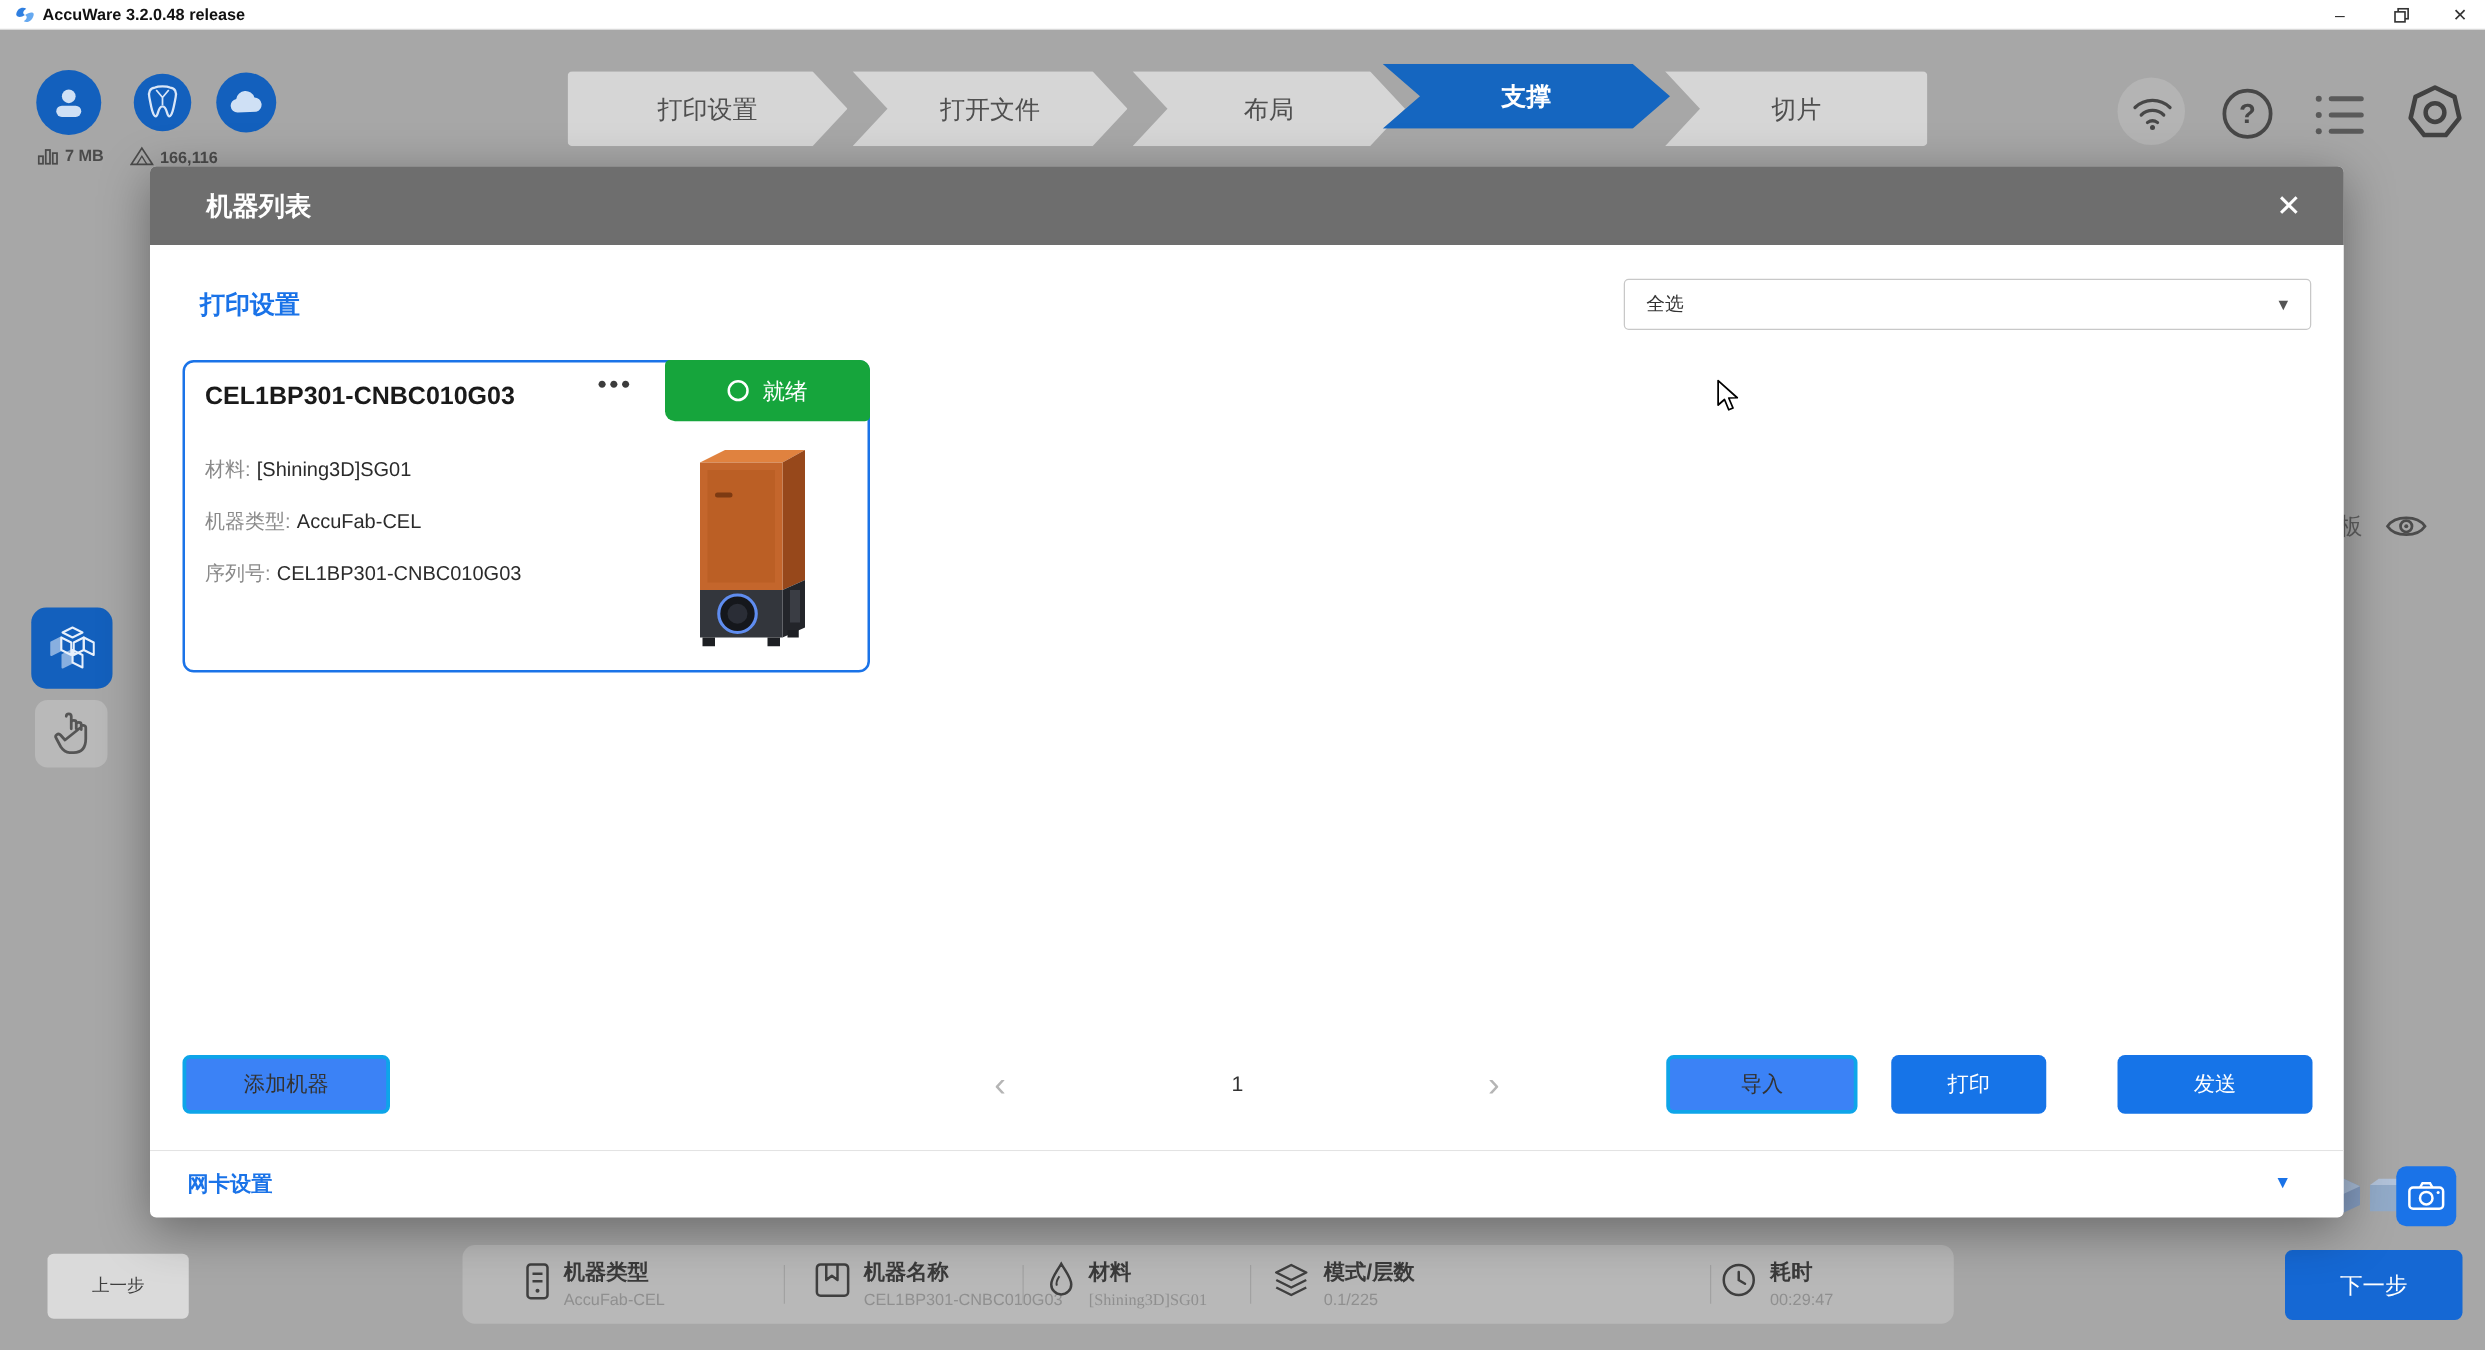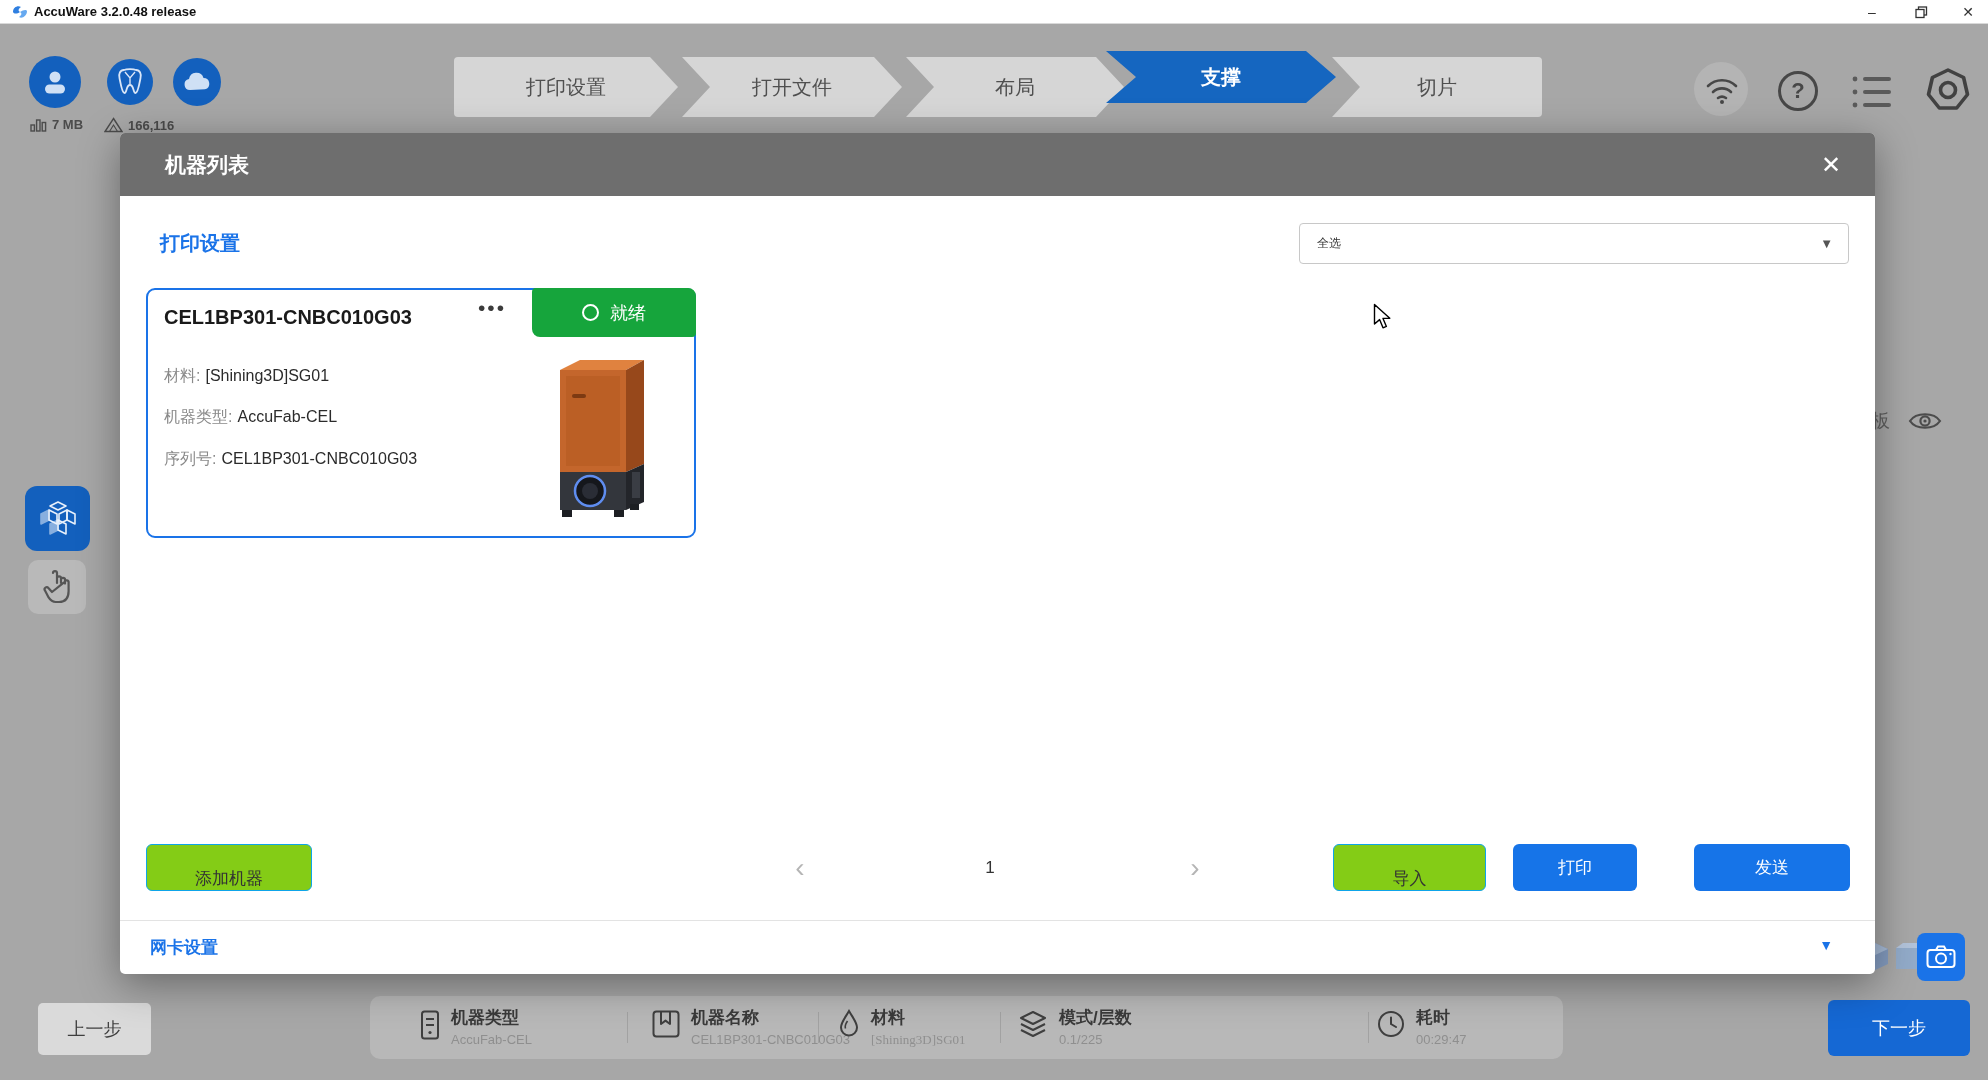--- a/index.html
+++ b/index.html
@@ -34,52 +34,52 @@
   .tool-btn { position:absolute; display:flex; align-items:center; justify-content:center; border-radius:12px; }
   .tool-btn.active { background:#1360bd; }
   .tool-btn.plain { background:#b9b9b9; border-radius:10px; }
 
   
   .plate-row { position:absolute; left:1852px; top:408px; display:flex; align-items:center; gap:18px; color:#5f5f5f; font-size:19px; z-index:5; }
   .ghost-ic { position:absolute; z-index:5; opacity:.85; }
   .camera-btn { position:absolute; left:1917px; top:933px; width:48px; height:48px; background:#1a73e8; border-radius:8px; display:flex; align-items:center; justify-content:center; z-index:30; }
 
   
-  .prev-btn { position:absolute; left:38px; top:1003px; width:113px; height:52px; background:#dadada; border-radius:5px; display:flex; align-items:center; justify-content:center; font-size:18px; color:#3e3e3e; }
+  .prev-btn { position:absolute; left:38px; top:1003px; width:113px; height:52px; background:#dadada; border-radius:5px; display:flex; align-items:center; justify-content:center; font-size:14px; color:#3e3e3e; }
   .next-btn { position:absolute; left:1828px; top:1000px; width:142px; height:56px; background:#1568d4; border-radius:6px; display:flex; align-items:center; justify-content:center; font-size:18px; color:#fff; }
   .seg-strip { position:absolute; left:370px; top:996px; width:1193px; height:63px; background:#b8b8b8; border-radius:10px; }
   .seg { position:absolute; top:10px; display:flex; align-items:flex-start; gap:11px; color:#3f3f3f; }
   .seg .txt { display:flex; flex-direction:column; gap:3px; }
   .seg .lab { font-size:17px; font-weight:700; color:#3a3a3a; }
   .seg .val { font-size:13px; color:#8f8f8f; }
   .seg-div { position:absolute; top:16px; width:1px; height:31px; background:#a2a2a2; }
 
   
   .modal { position:absolute; left:120px; top:133px; width:1755px; height:841px; background:#ffffff; border-radius:5px; box-shadow:0 10px 40px rgba(0,0,0,.38); z-index:20; }
   .modal-header { position:absolute; left:0; top:0; width:100%; height:63px; background:#6e6e6e; border-radius:5px 5px 0 0; }
   .modal-title { position:absolute; left:45px; top:18px; color:#fff; font-size:21px; font-weight:600; }
   .modal-close { position:absolute; right:26px; top:14px; width:36px; height:36px; color:#fff; font-size:24px; display:flex; align-items:center; justify-content:center; cursor:default; }
   .section-label { position:absolute; left:40px; top:97px; color:#1a73e8; font-size:20px; font-weight:700; }
   .dropdown { position:absolute; left:1179px; top:90px; width:550px; height:41px; background:#fff; border:1px solid #c8c8c8; border-radius:4px; display:flex; align-items:center; }
-  .dropdown .dd-val { margin-left:17px; font-size:12px; color:#333; }
+  .dropdown .dd-val { margin-left:17px; font-size:15px; color:#333; }
   .dropdown .dd-arrow { position:absolute; right:15px; top:12px; color:#555; font-size:13px; }
 
   
   .card { position:absolute; left:26px; top:155px; width:550px; height:250px; border:2px solid #1a73e8; border-radius:9px; background:#fff; }
   .card-name { position:absolute; left:16px; top:16px; font-size:20px; font-weight:700; color:#1a1a1a; }
   .card-dots { position:absolute; left:330px; top:6px; font-size:21px; letter-spacing:2px; color:#3c3c3c; }
   .badge { position:absolute; right:-2px; top:-2px; width:164px; height:49px; background:#16a53c; border-radius:4px 8px 4px 8px; display:flex; align-items:center; justify-content:center; gap:11px; color:#fff; font-size:18px; }
   .badge .ring { width:17px; height:17px; border:2.5px solid #fff; border-radius:50%; }
   .card-row { position:absolute; left:16px; font-size:16px; color:#2b2b2b; }
   .card-row .lab { color:#8a8a8a; margin-right:5px; }
   .printer-img { position:absolute; left:392px; top:64px; }
 
   
   .btn { position:absolute; top:711px; height:47px; display:flex; align-items:center; justify-content:center; font-size:17px; border-radius:6px; }
-  .btn.light { background:#84cc16; border:1px solid #0ea5e9; color:#333;align-items:flex-end; }
+  .btn.light { background:#3b82f6; border:3px solid #0ea5e9; color:#333; }
   .btn.blue { background:#1674e8; color:#fff; }
   .pg { position:absolute; top:711px; height:47px; display:flex; align-items:center; justify-content:center; }
   .pg.chev { color:#b5b5b5; font-size:28px; }
   .pg.num { color:#333; font-size:17px; }
 
   .net-row { position:absolute; left:0; top:787px; width:100%; height:54px; border-top:1px solid #e3e3e3; border-radius:0 0 5px 5px; }
   .net-label { position:absolute; left:30px; top:15px; color:#1a73e8; font-size:17px; font-weight:700; }
   .net-arrow { position:absolute; right:42px; top:16px; color:#1a73e8; font-size:14px; }
 
   .cursor { position:absolute; left:1373px; top:303px; z-index:60; }

